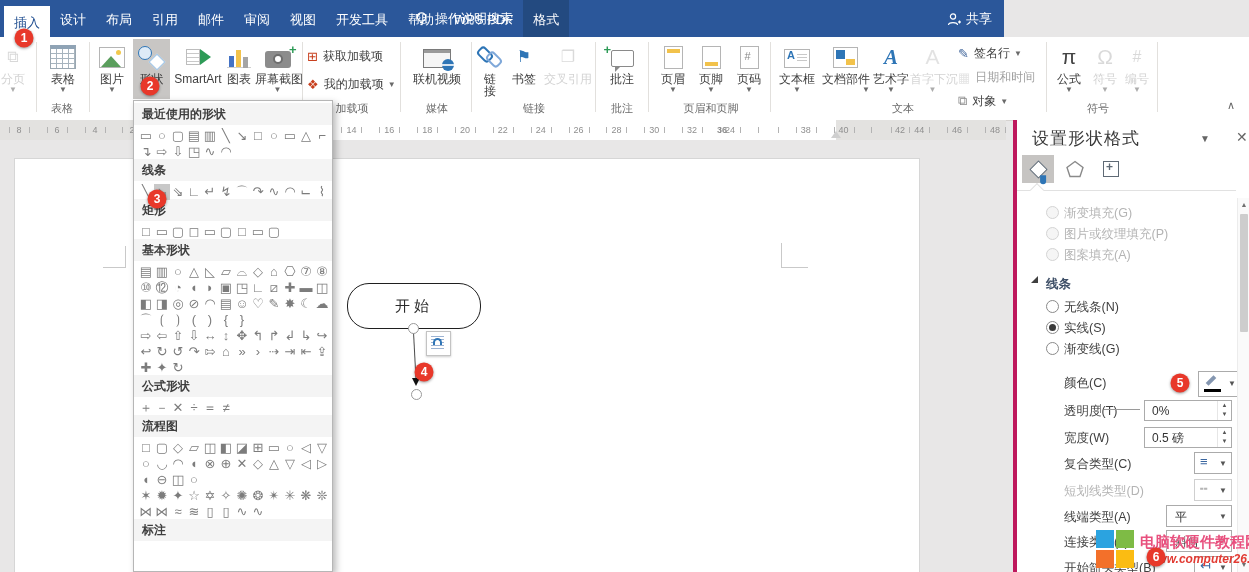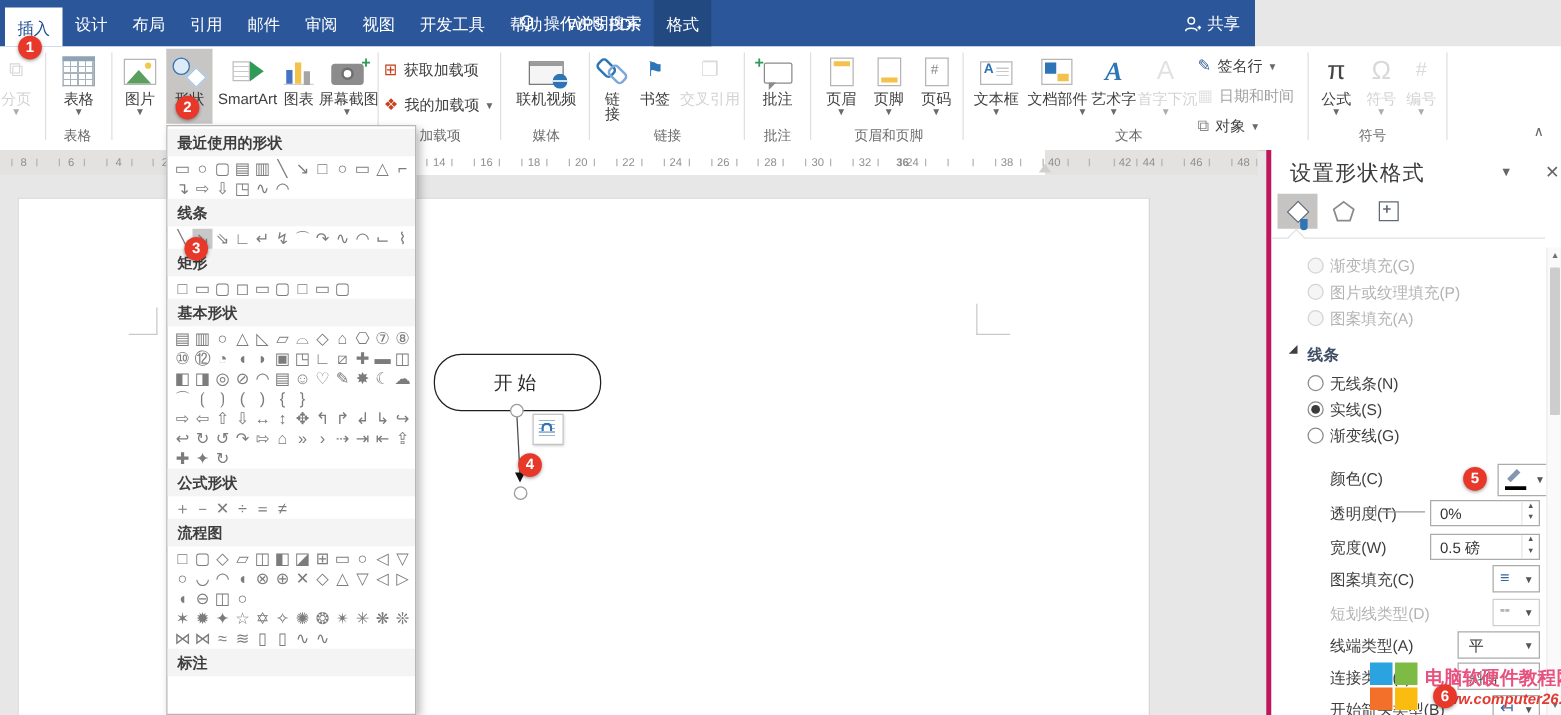--- a/index.html
+++ b/index.html
@@ -520,21 +520,21 @@
           <div class="pen"></div>
           <div class="bar"></div>
           <div class="dca">▼</div>
         </div>
         <div class="plabel" style="position: absolute; left: 47px; top: 283px;">透明度(T)</div>
         <div class="slider-tick" style="position: absolute; left: 83px; top: 284px;"></div>
         <div class="slider-line" style="position: absolute; left: 87px; top: 289px; width: 36px;"></div>
         <div class="spin" style="position: absolute; left: 127px; top: 280px;">0%<div class="btns">▲<br>▼</div></div>
         <div class="plabel" style="position: absolute; left: 47px; top: 310px;">宽度(W)</div>
         <div class="spin" style="position: absolute; left: 127px; top: 307px;">0.5 磅<div class="btns">▲<br>▼</div></div>
-        <div class="plabel" style="position: absolute; left: 47px; top: 336px;">图案填充(C)</div>
+        <div class="plabel" style="position: absolute; left: 47px; top: 336px;">复合类型(C)</div>
         <div class="ddbtn" style="position: absolute; left: 177px; top: 332px; width: 38px;">
           <div class="dic" style="color: rgb(58, 102, 160);">≡</div>
           <div class="dca">▼</div>
         </div>
         <div class="plabel dis" style="position: absolute; left: 47px; top: 363px;">短划线类型(D)</div>
         <div class="ddbtn dis" style="position: absolute; left: 177px; top: 359px; width: 38px;">
           <div class="dic" style="color: rgb(181, 181, 181);">╍</div>
           <div class="dca">▼</div>
         </div>
         <div class="plabel" style="position: absolute; left: 47px; top: 389px;">线端类型(A)</div>

